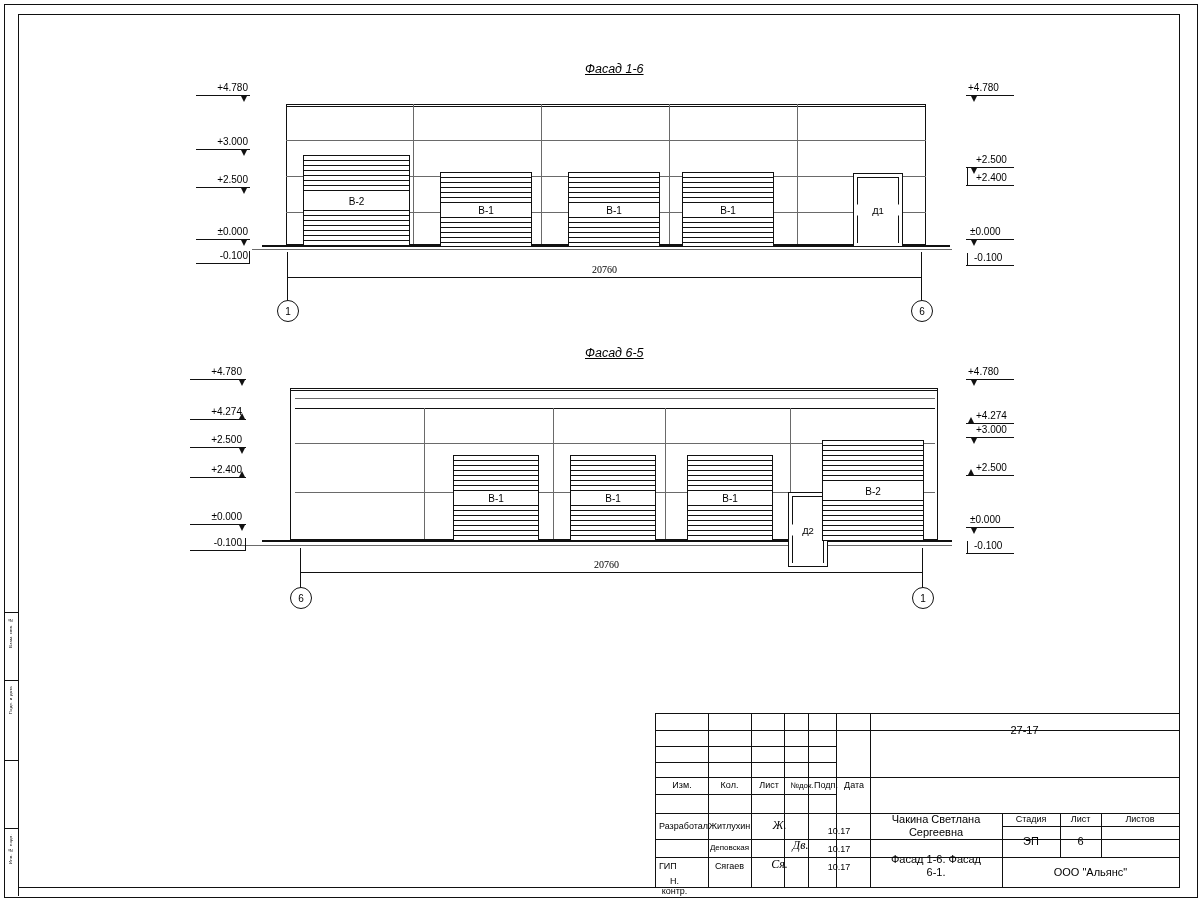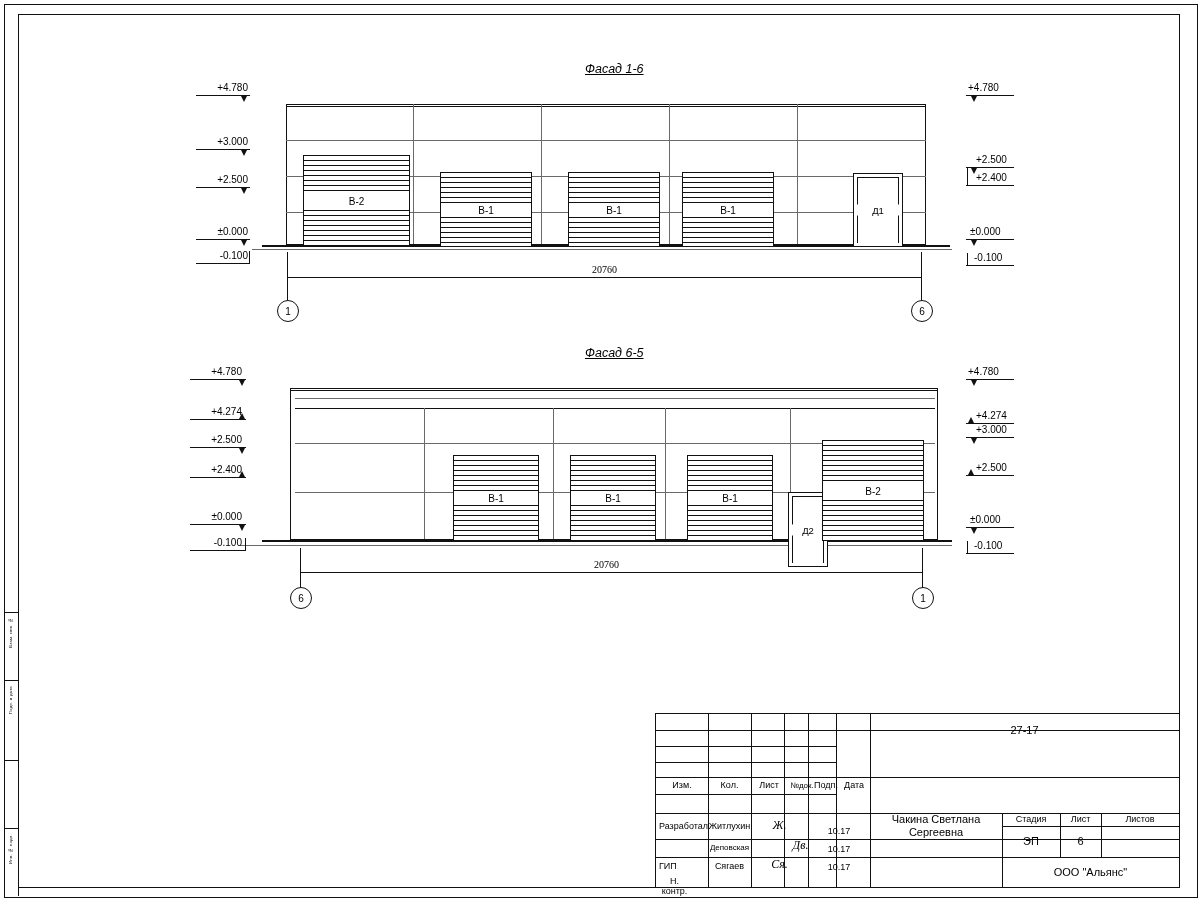--- a/index.html
+++ b/index.html
@@ -299,20 +299,21 @@
     <div class="cell" style="left:52px;top:125px;width:43px;height:18px;font-size:8px;">Деповская</div>
     <div class="cell sig" style="left:95px;top:123px;width:57px;height:18px;margin-left:21px;">Дв.</div>
     <div class="cell" style="left:152px;top:128px;width:62px;height:14px;">10.17</div>
 
     <div class="cell" style="left:0;top:143px;width:52px;height:18px;justify-content:flex-start;padding-left:3px;">ГИП</div>
     <div class="cell" style="left:52px;top:143px;width:43px;height:18px;">Сягаев</div>
     <div class="cell sig" style="left:95px;top:142px;width:57px;height:18px;">Ся.</div>
     <div class="cell" style="left:152px;top:146px;width:62px;height:14px;">10.17</div>
 
     <div class="cell big" style="left:214px;top:99px;width:132px;height:26px;">Чакина Светлана Сергеевна</div>
+    <div class="cell big" style="left:214px;top:130px;width:132px;height:43px;">Фасад 1-6. Фасад 6-1.</div>
 
     <div class="cell" style="left:346px;top:99px;width:58px;height:13px;">Стадия</div>
     <div class="cell" style="left:404px;top:99px;width:41px;height:13px;">Лист</div>
     <div class="cell" style="left:445px;top:99px;width:78px;height:13px;">Листов</div>
     <div class="cell big" style="left:346px;top:112px;width:58px;height:31px;">ЭП</div>
     <div class="cell big" style="left:404px;top:112px;width:41px;height:31px;">6</div>
     <div class="cell big" style="left:445px;top:112px;width:78px;height:31px;"></div>
     <div class="cell big" style="left:346px;top:143px;width:177px;height:30px;">ООО "Альянс"</div>
   </div>
 

